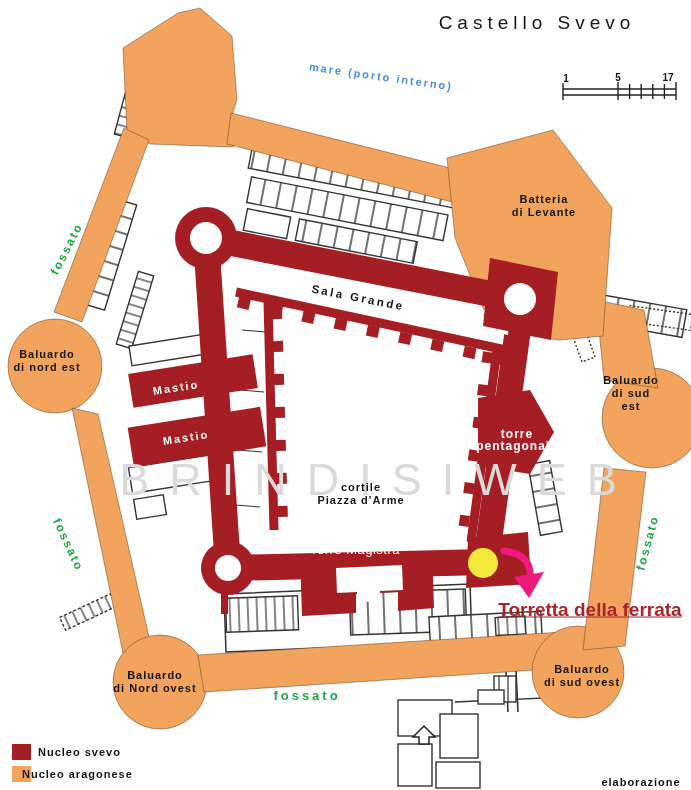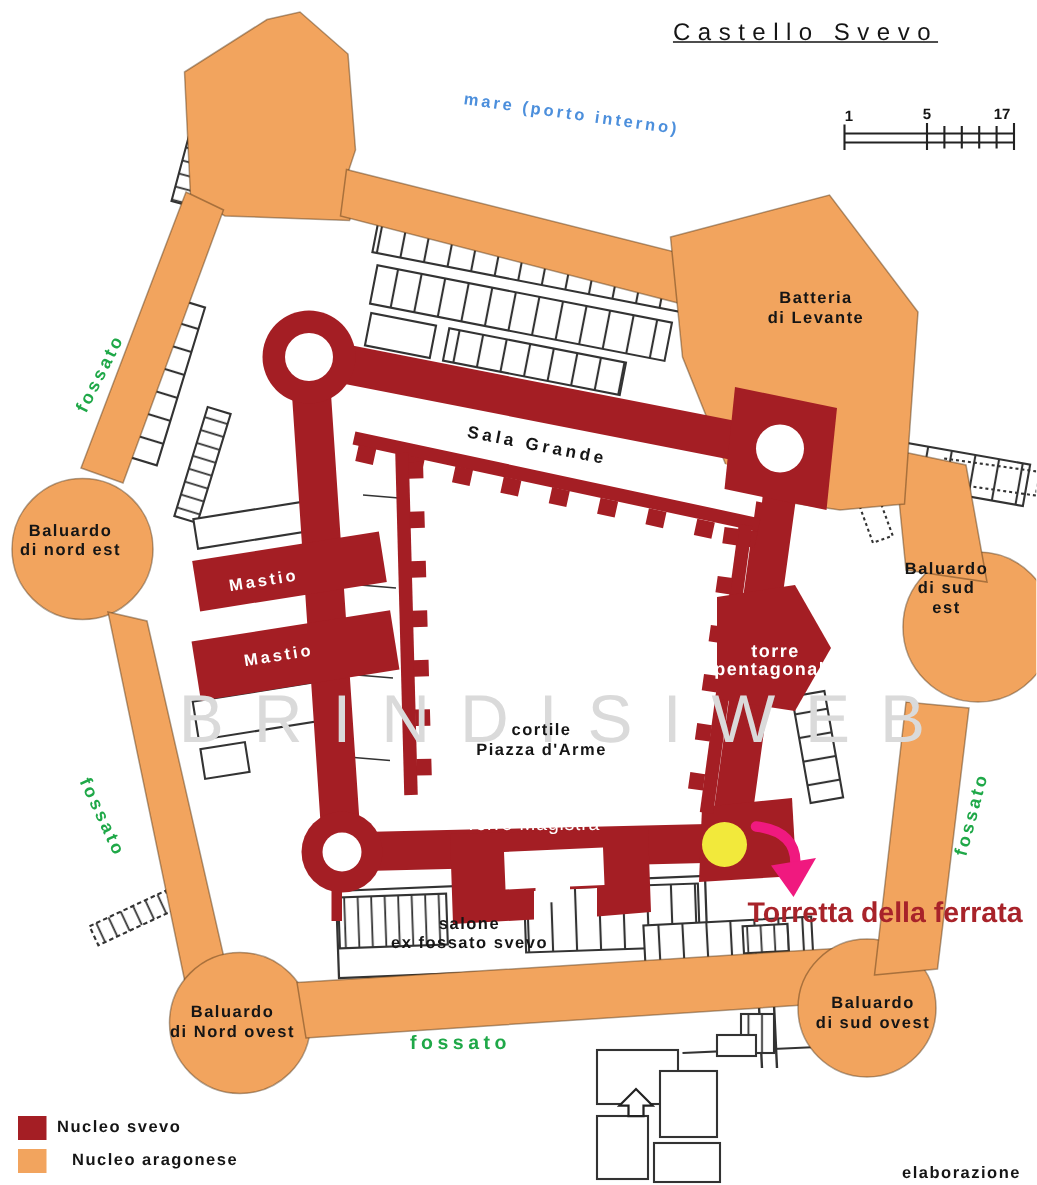--- a/index.html
+++ b/index.html
@@ -2,21 +2,21 @@
 <html><head>
 <meta charset="utf-8">
 <style>
   html,body{margin:0;padding:0;background:#fff;}
   .stage{position:relative;width:691px;height:790px;background:#fff;overflow:hidden;
          font-family:"Liberation Sans",sans-serif;}
   .stage svg{position:absolute;left:0;top:0;}
   .lbl{position:absolute;transform:translate(-50%,-50%);
        font:bold 11px "Liberation Sans",sans-serif;letter-spacing:1px;color:#151515;
        text-align:center;white-space:pre-line;line-height:13px;pointer-events:none;}
-  .t-title{font-weight:normal;font-size:16px;letter-spacing:5px;text-decoration:underline;}
+  .t-title{font-weight:normal;font-size:19px;letter-spacing:5px;}
   .t-sea{color:#4C8FDC;font-weight:bold;font-size:11px;letter-spacing:2px;}
   .t-green{color:#1FA848;font-size:12px;letter-spacing:2px;}
   .t-green-big{color:#1FA848;font-size:13px;letter-spacing:3px;}
   .t-white{color:#ffffff;}
   .t-mastio{color:#ffffff;letter-spacing:2px;}
   .t-magistra{color:#ffffff;font-weight:normal;font-size:13px;letter-spacing:.5px;}
   .t-sala{font-size:11.5px;letter-spacing:2.5px;}
   .t-torretta{color:#A8232A;font-size:19px;letter-spacing:0px;white-space:nowrap;}
   .t-watermark{color:#DADADA;font-weight:normal;font-size:45px;letter-spacing:20px;white-space:nowrap;}
   .t-scale{font-size:10px;letter-spacing:0;}
@@ -211,30 +211,28 @@
 <div class="lbl t-mastio" style="left:186px;top:438px;transform:translate(-50%,-50%) rotate(-9deg);">Mastio</div>
 
 <div class="lbl" style="left:361px;top:451px;margin-top:43px;">cortile
 Piazza d'Arme</div>
 
 <div class="lbl t-white t-small10" style="left:517px;top:440px;line-height:12px;">torre
 pentagonale</div>
 
 <div class="lbl t-magistra" style="left:355px;top:549px;white-space:nowrap;">Torre Magistra</div>
 
-<div class="lbl" style="left:313px;top:623px;">salone
-ex fossato svevo</div>
 
 <div class="lbl t-green" style="left:67px;top:249px;transform:translate(-50%,-50%) rotate(-63deg);">fossato</div>
 <div class="lbl t-green" style="left:68px;top:545px;transform:translate(-50%,-50%) rotate(65deg);">fossato</div>
 <div class="lbl t-green" style="left:648px;top:543px;transform:translate(-50%,-50%) rotate(-75deg);">fossato</div>
 <div class="lbl t-green-big" style="left:307px;top:695px;">fossato</div>
 
 
-<div class="lbl t-torretta" style="left:590px;top:609px;">Torretta della ferrata</div>
+<div class="lbl t-torretta" style="left:590px;top:609px;text-decoration:underline;">Torretta della ferrata</div>
 
 <div class="lbl" style="left:38px;top:752px;transform:translate(0,-50%);text-align:center;">Nucleo svevo</div>
-<div class="lbl" style="left:48px;top:774px;transform:translate(0,-50%);text-align:center;">Nucleo aragonese</div>
+<div class="lbl" style="left:22px;top:774px;transform:translate(0,-50%);text-align:center;">Nucleo aragonese</div>
 
 <div class="lbl" style="left:641px;top:777px;line-height:13px;margin-top:12px;">elaborazione
 Brindisiweb</div>
 
 </div>
 
 </body></html>

